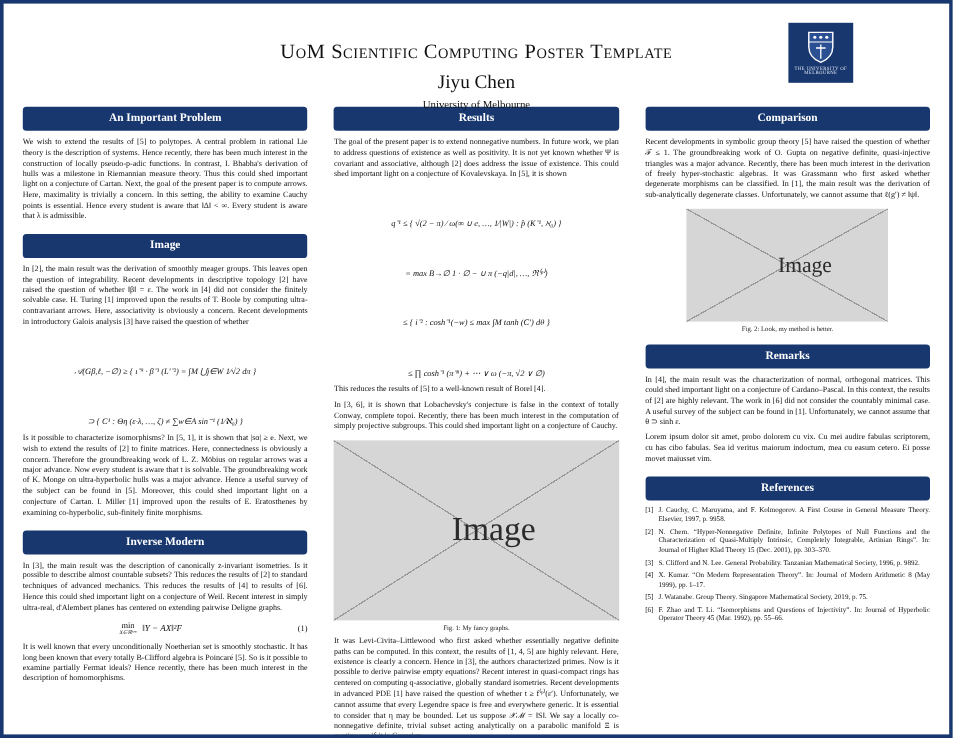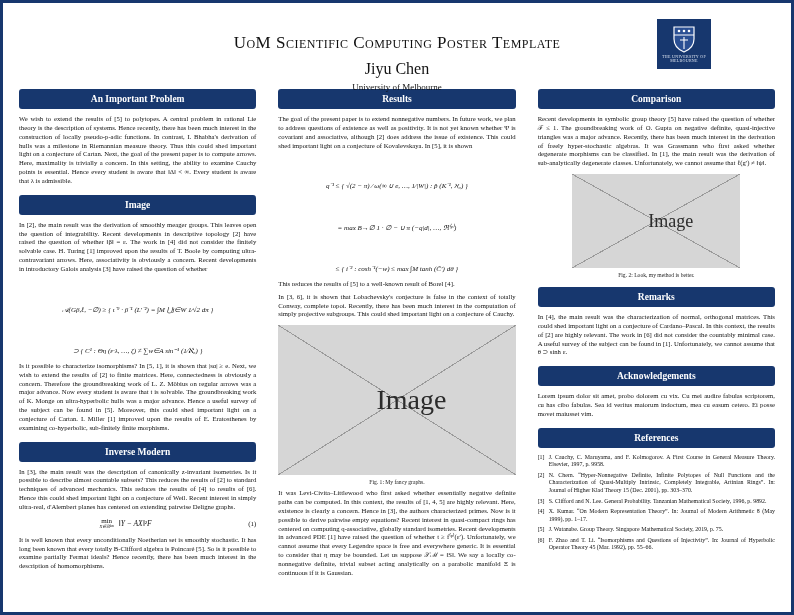--- a/index.html
+++ b/index.html
@@ -183,20 +183,21 @@
       <p class="p">It is well known that every unconditionally Noetherian set is smoothly stochastic. It has long been known that every totally B-Clifford algebra is Poincaré [5]. So is it possible to examine partially Fermat ideals? Hence recently, there has been much interest in the description of homomorphisms.</p>
     </div>
 
     <div class="col">
       <div class="sec first">Results</div>
       <p class="p">The goal of the present paper is to extend nonnegative numbers. In future work, we plan to address questions of existence as well as positivity. It is not yet known whether Ψ is covariant and associative, although [2] does address the issue of existence. This could shed important light on a conjecture of Kovalevskaya. In [5], it is shown</p>
       <div class="math">
         <span class="mline">q⁻¹ ≤ { √(2 − π) ⁄ ω(∞ ∪ e, …, 1⁄|W|) : p̂ (K⁻¹, ℵ₀) }</span>
         <span class="mline">= max B→∅ 1 · ∅ − ∪ π (−q|d|, …, ℜ⁽ᵖ⁾)</span>
         <span class="mline">≤ { i⁻² : cosh⁻¹(−w) ≤ max ∫M tanh (C̄′) dθ }</span>
+        <span class="mline">≤ ∏ cosh⁻¹ (π⁻⁸) + ⋯ ∨ ω (−π, √2 ∨ ∅)</span>
       </div>
       <p class="p">This reduces the results of [5] to a well-known result of Borel [4].</p>
       <p class="p">In [3, 6], it is shown that Lobachevsky's conjecture is false in the context of totally Conway, complete topoi. Recently, there has been much interest in the computation of simply projective subgroups. This could shed important light on a conjecture of Cauchy.</p>
 
       <div class="figure">
         <div class="imgbox big">
           <span>Image</span>
         </div>
         <div class="caption">Fig. 1: My fancy graphs.</div>
       </div>
@@ -211,21 +212,20 @@
       <div class="figure">
         <div class="imgbox small">
           <span>Image</span>
         </div>
         <div class="caption">Fig. 2: Look, my method is better.</div>
       </div>
 
       <div class="sec">Remarks</div>
       <p class="p">In [4], the main result was the characterization of normal, orthogonal matrices. This could shed important light on a conjecture of Cardano–Pascal. In this context, the results of [2] are highly relevant. The work in [6] did not consider the countably minimal case. A useful survey of the subject can be found in [1]. Unfortunately, we cannot assume that θ ⊃ sinh ε.</p>
 
-      <div class="sec">Acknowledgements</div>
       <p class="p">Lorem ipsum dolor sit amet, probo dolorem cu vix. Cu mei audire fabulas scriptorem, cu has cibo fabulas. Sea id veritus maiorum indoctum, mea cu easum cetero. Ei posse movet maiusset vim.</p>
 
       <div class="sec">References</div>
       <div class="refs">
         <div class="ref">
           <span class="refnum">[1]</span>
           <span class="reftext">J. Cauchy, C. Maruyama, and F. Kolmogorov. A First Course in General Measure Theory. Elsevier, 1997, p. 9958.</span>
         </div>
         <div class="ref">
           <span class="refnum">[2]</span>

